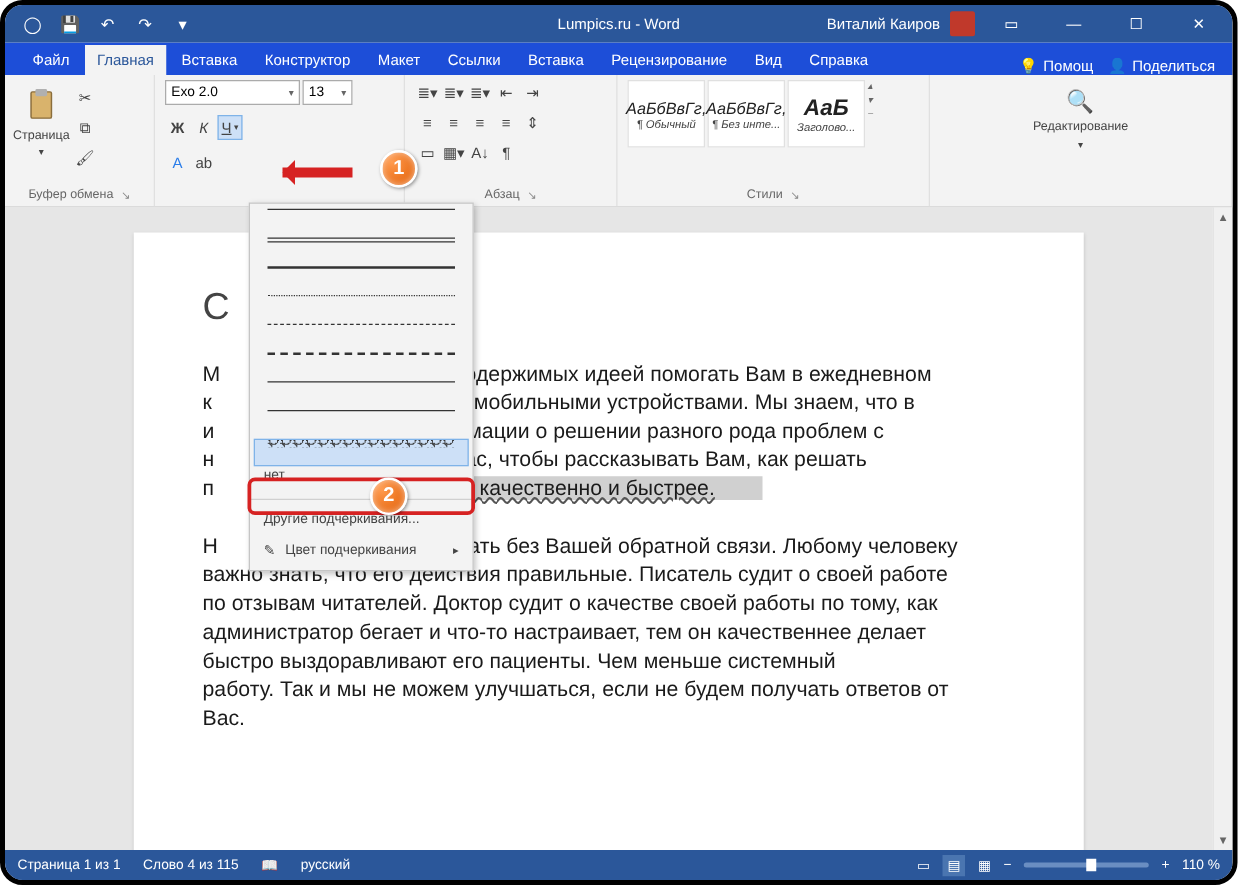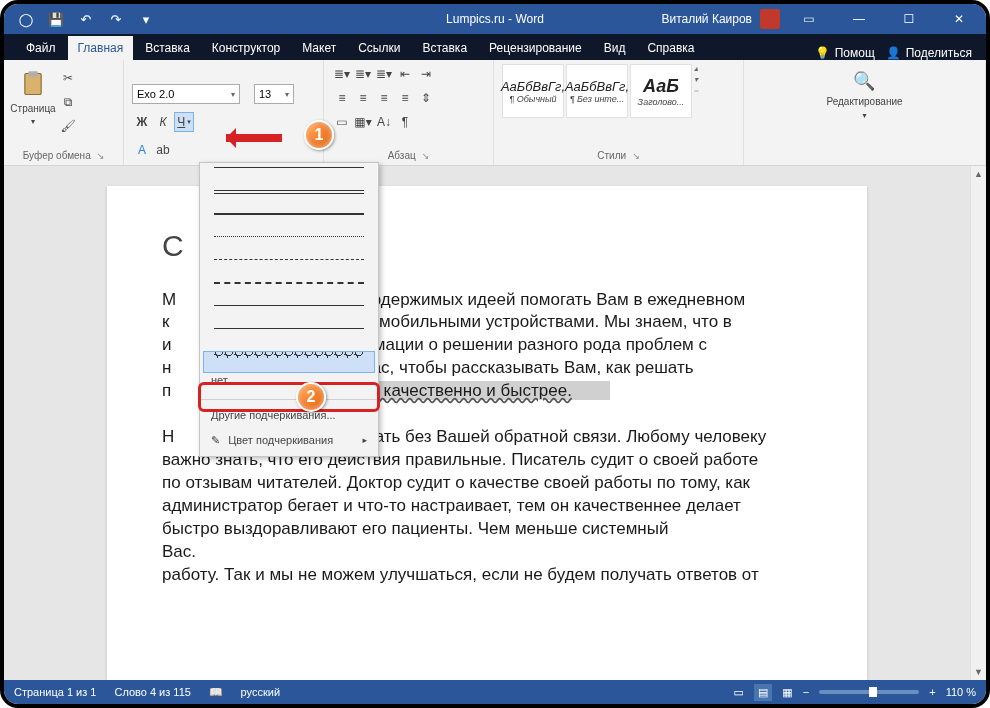--- a/index.html
+++ b/index.html
@@ -8,41 +8,41 @@
 
 .qat { height: 30px; background: #2b579a; display: flex; align-items: center; color: #fff; font-size: 12px; position: relative; }
 .qat-left { display: flex; align-items: center; gap: 6px; padding-left: 10px; }
 .qat-btn { width: 24px; height: 24px; display: flex; align-items: center; justify-content: center; color: #fff; font-size: 13px; }
 .qat-title { position: absolute; left: 50%; transform: translateX(-50%); color: #ffffff; }
 .qat-right { margin-left: auto; display: flex; align-items: center; gap: 8px; padding-right: 6px; }
 .qat-avatar { width: 20px; height: 20px; background: #c0392b; border-radius: 2px; }
 .win-btn { width: 42px; height: 30px; display: flex; align-items: center; justify-content: center; }
 
 
-.tabs { height: 26px; background: #0f172a; display: flex; align-items: flex-end; color: #fff; font-size: 12px; gap: 2px; padding-left: 12px; }
+.tabs { height: 26px; background: #1d4ed8; display: flex; align-items: flex-end; color: #fff; font-size: 12px; gap: 2px; padding-left: 12px; }
 .tab { padding: 5px 10px; }
 .tab.active { background: #f3f3f3; color: #2b579a; }
 .tabs-right { margin-left: auto; display: flex; gap: 12px; padding-right: 14px; align-items: center; color: #fff; }
 
 
 .ribbon { height: 106px; background: #f3f3f3; border-bottom: 1px solid #d4d4d4; display: flex; position: relative; }
 .group { border-right: 1px solid #e0e0e0; padding: 4px 8px 2px 8px; display: flex; flex-direction: column; justify-content: space-between; position: relative; }
 .group-controls { display: flex; flex-direction: column; gap: 4px; }
 .group-label { font-size: 10px; color: #666; text-align: center; margin-top: auto; padding-bottom: 2px; display:flex; justify-content:center; gap:6px; align-items:center;}
 .dlg-launch { font-size: 9px; color: #888; }
 
 
 .clipboard-row { display: flex; gap: 4px; }
 .paste-big { width: 42px; height: 66px; display: flex; flex-direction: column; align-items: center; justify-content: center; border: 1px solid transparent; }
 .paste-big svg { width: 28px; height: 32px; }
 .paste-big span { font-size: 10px; color: #444; margin-top: 3px; }
 .clip-icons { display: flex; flex-direction: column; gap: 4px; padding-top: 4px; }
 
 
-.font-row1 { display: flex; gap: 14px; margin-top: 20px; }
+.font-row1 { display: flex; gap: 2px; }
 .font-combo { height: 20px; border: 1px solid #ababab; background: #fff; font-size: 11px; padding: 0 4px; display: flex; align-items: center; justify-content: space-between; }
 .font-name { width: 108px; }
 .font-size { width: 40px; }
 .drop-arrow { font-size: 8px; color: #666; }
 .font-row2 { display: flex; gap: 1px; margin-top: 4px; align-items:center;}
 .fmt-btn { width: 20px; height: 20px; display: flex; align-items: center; justify-content: center; font-size: 12px; color: #444; border: 1px solid transparent; }
 .fmt-btn.underline-btn { background: #cde0f7; border: 1px solid #7fb3e8; }
 .font-row3 { display: flex; gap: 1px; margin-top: 4px; }
 
 
@@ -279,22 +279,22 @@
       <span class="line"><span>к</span><span class="hidden-left" style="display:inline-block;width:160px;"></span><span>ами и мобильными устройствами. Мы знаем, что в</span></span>
       <span class="line"><span>и</span><span class="hidden-left" style="display:inline-block;width:160px;"></span><span>нформации о решении разного рода проблем с</span></span>
       <span class="line"><span>н</span><span class="hidden-left" style="display:inline-block;width:160px;"></span><span>ает нас, чтобы рассказывать Вам, как решать</span></span>
       <span class="line"><span>п</span><span class="hidden-left" style="display:inline-block;width:160px;"></span><span class="highlight wavy-under">более качественно и быстрее.</span><span class="highlight">&nbsp;&nbsp;&nbsp;&nbsp;&nbsp;&nbsp;&nbsp;&nbsp;</span></span>
       <br>
       <span class="line"><span>Н</span><span class="hidden-left">о мы не сможем это с</span><span>делать без Вашей обратной связи. Любому человеку</span></span>
       <span class="line">важно знать, что его действия правильные. Писатель судит о своей работе</span>
       <span class="line">по отзывам читателей. Доктор судит о качестве своей работы по тому, как</span>
       <span class="line">администратор бегает и что-то настраивает, тем он качественнее делает</span>
       <span class="line">быстро выздоравливают его пациенты. Чем меньше системный</span>
+      <span class="line">работу. Так и мы не можем улучшаться, если не будем получать ответов от</span>
       <span class="line">Вас.</span>
-      <span class="line">работу. Так и мы не можем улучшаться, если не будем получать ответов от</span>
     </div>
   </div>
 </div>
 
 <div class="scroll-v">
   <div class="scroll-arrow">▲</div>
   <div class="scroll-track">
       <div class="scroll-thumb"></div>
     </div>
   <div class="scroll-arrow">▼</div>

